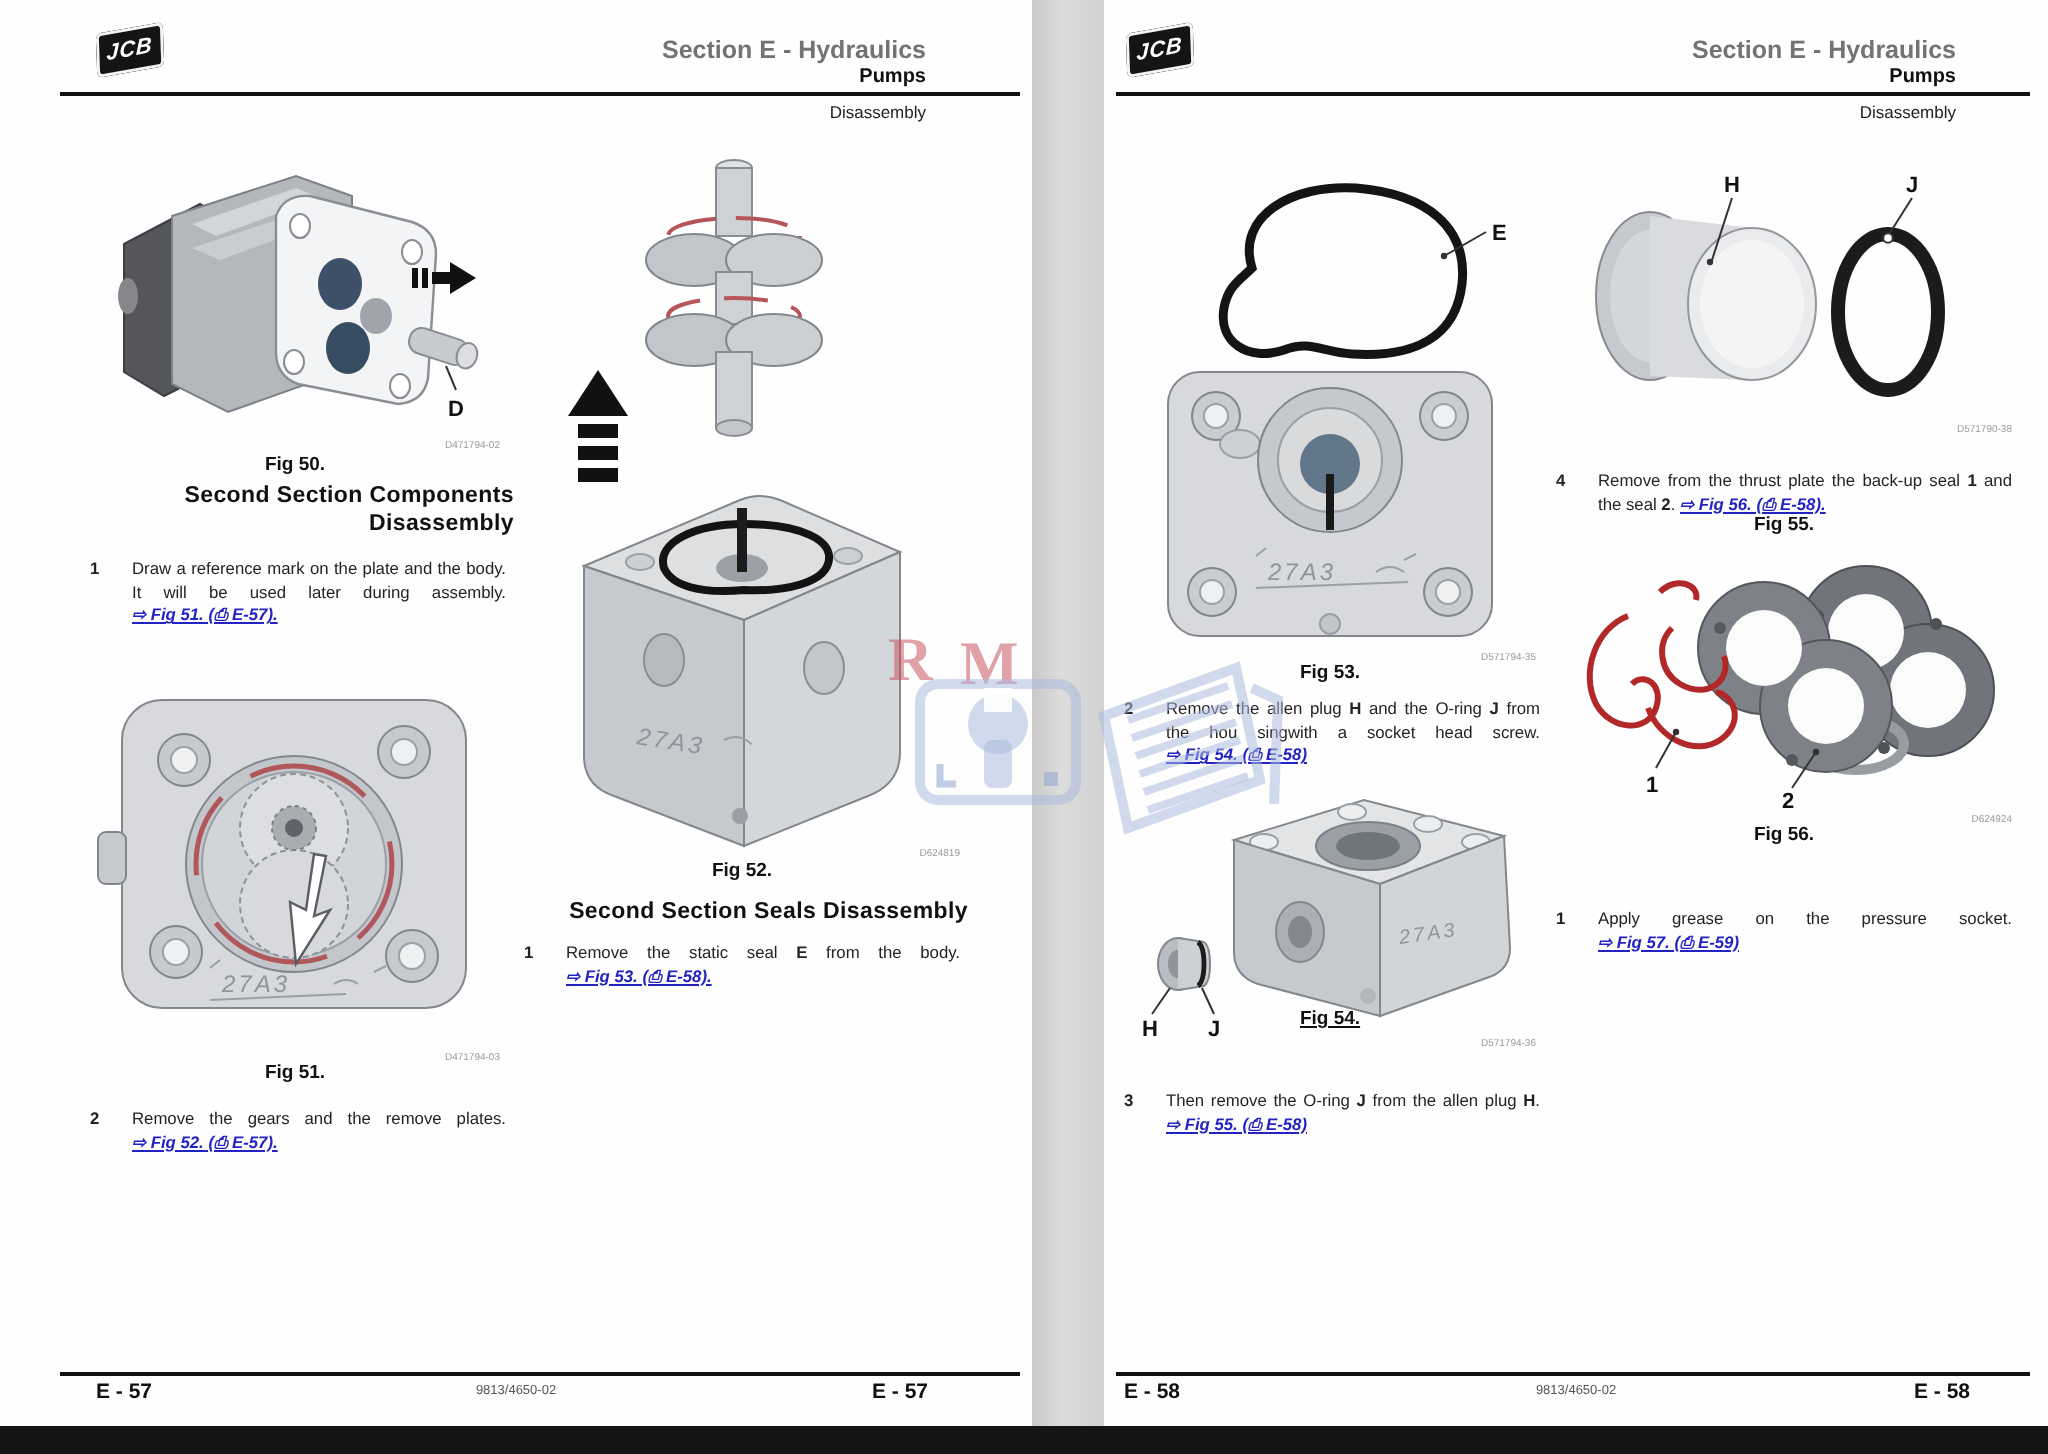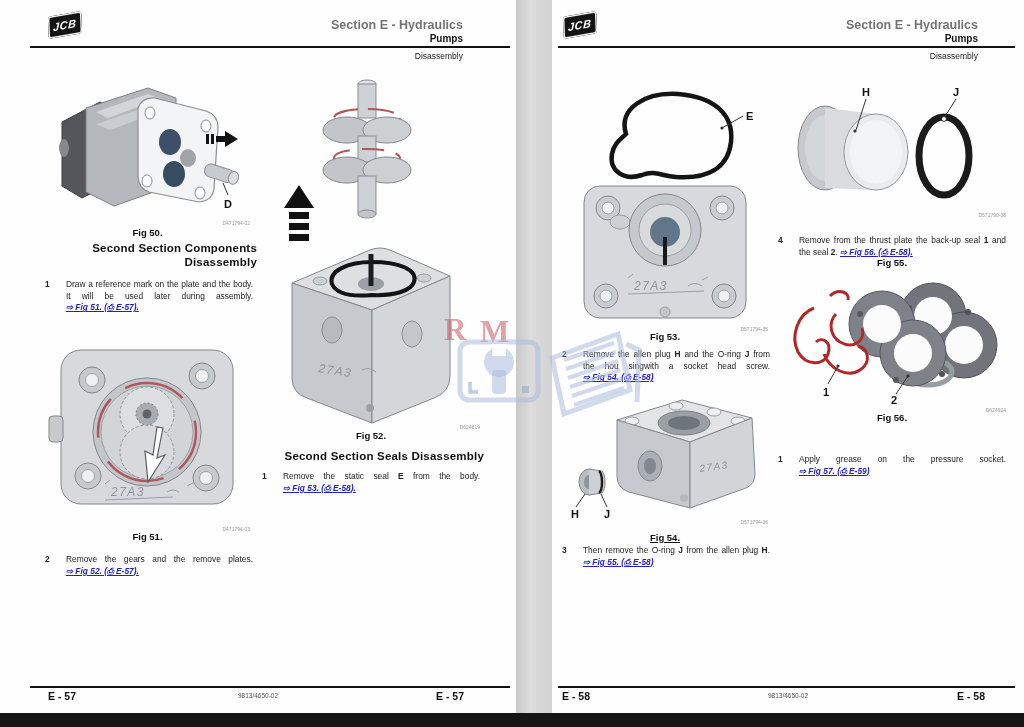--- a/index.html
+++ b/index.html
@@ -262,21 +262,21 @@
         <ellipse cx="27" cy="92" rx="5" ry="7" fill="#8f959b"></ellipse>
         <path d="M27,79 L40,81 C44,84 44,100 40,103 L27,105" fill="#cdd0d4" stroke="#84878c"></path>
         <path d="M37,81 C41,84 41,100 37,103" fill="none" stroke="#1c1c1c" stroke-width="2.4"></path>
       </g>
       <line x1="23" y1="104" x2="14" y2="117" stroke="#333"></line>
       <line x1="39" y1="104" x2="45" y2="117" stroke="#333"></line>
       <text class="flab" x="9" y="128">H</text>
       <text class="flab" x="42" y="128">J</text>
     </svg>
     <div class="figcode" style="left:10px;top:519px;width:206px;">D571794-36</div>
-    <div class="figcap" style="left:10px;top:532px;width:206px;text-decoration:underline;">Fig 54.</div>
+    <div class="figcap" style="left:10px;top:504px;width:206px;text-decoration:underline;">Fig 54.</div>
 
     <div class="step" style="left:10px;top:545px;width:208px;">
       <span class="snum">3</span>
       <span class="sbody">
         <span class="stext spread"><span>Then remove the O-ring </span><span class="bld">J</span><span> from the allen plug </span><span class="bld">H</span><span>.</span></span>
         <a class="xlink">⇨ Fig 55. (⎙ E-58)</a>
       </span>
     </div>
 
     <svg class="fig" style="left:226px;top:84px;" width="225" height="128" viewBox="0 0 225 128">

